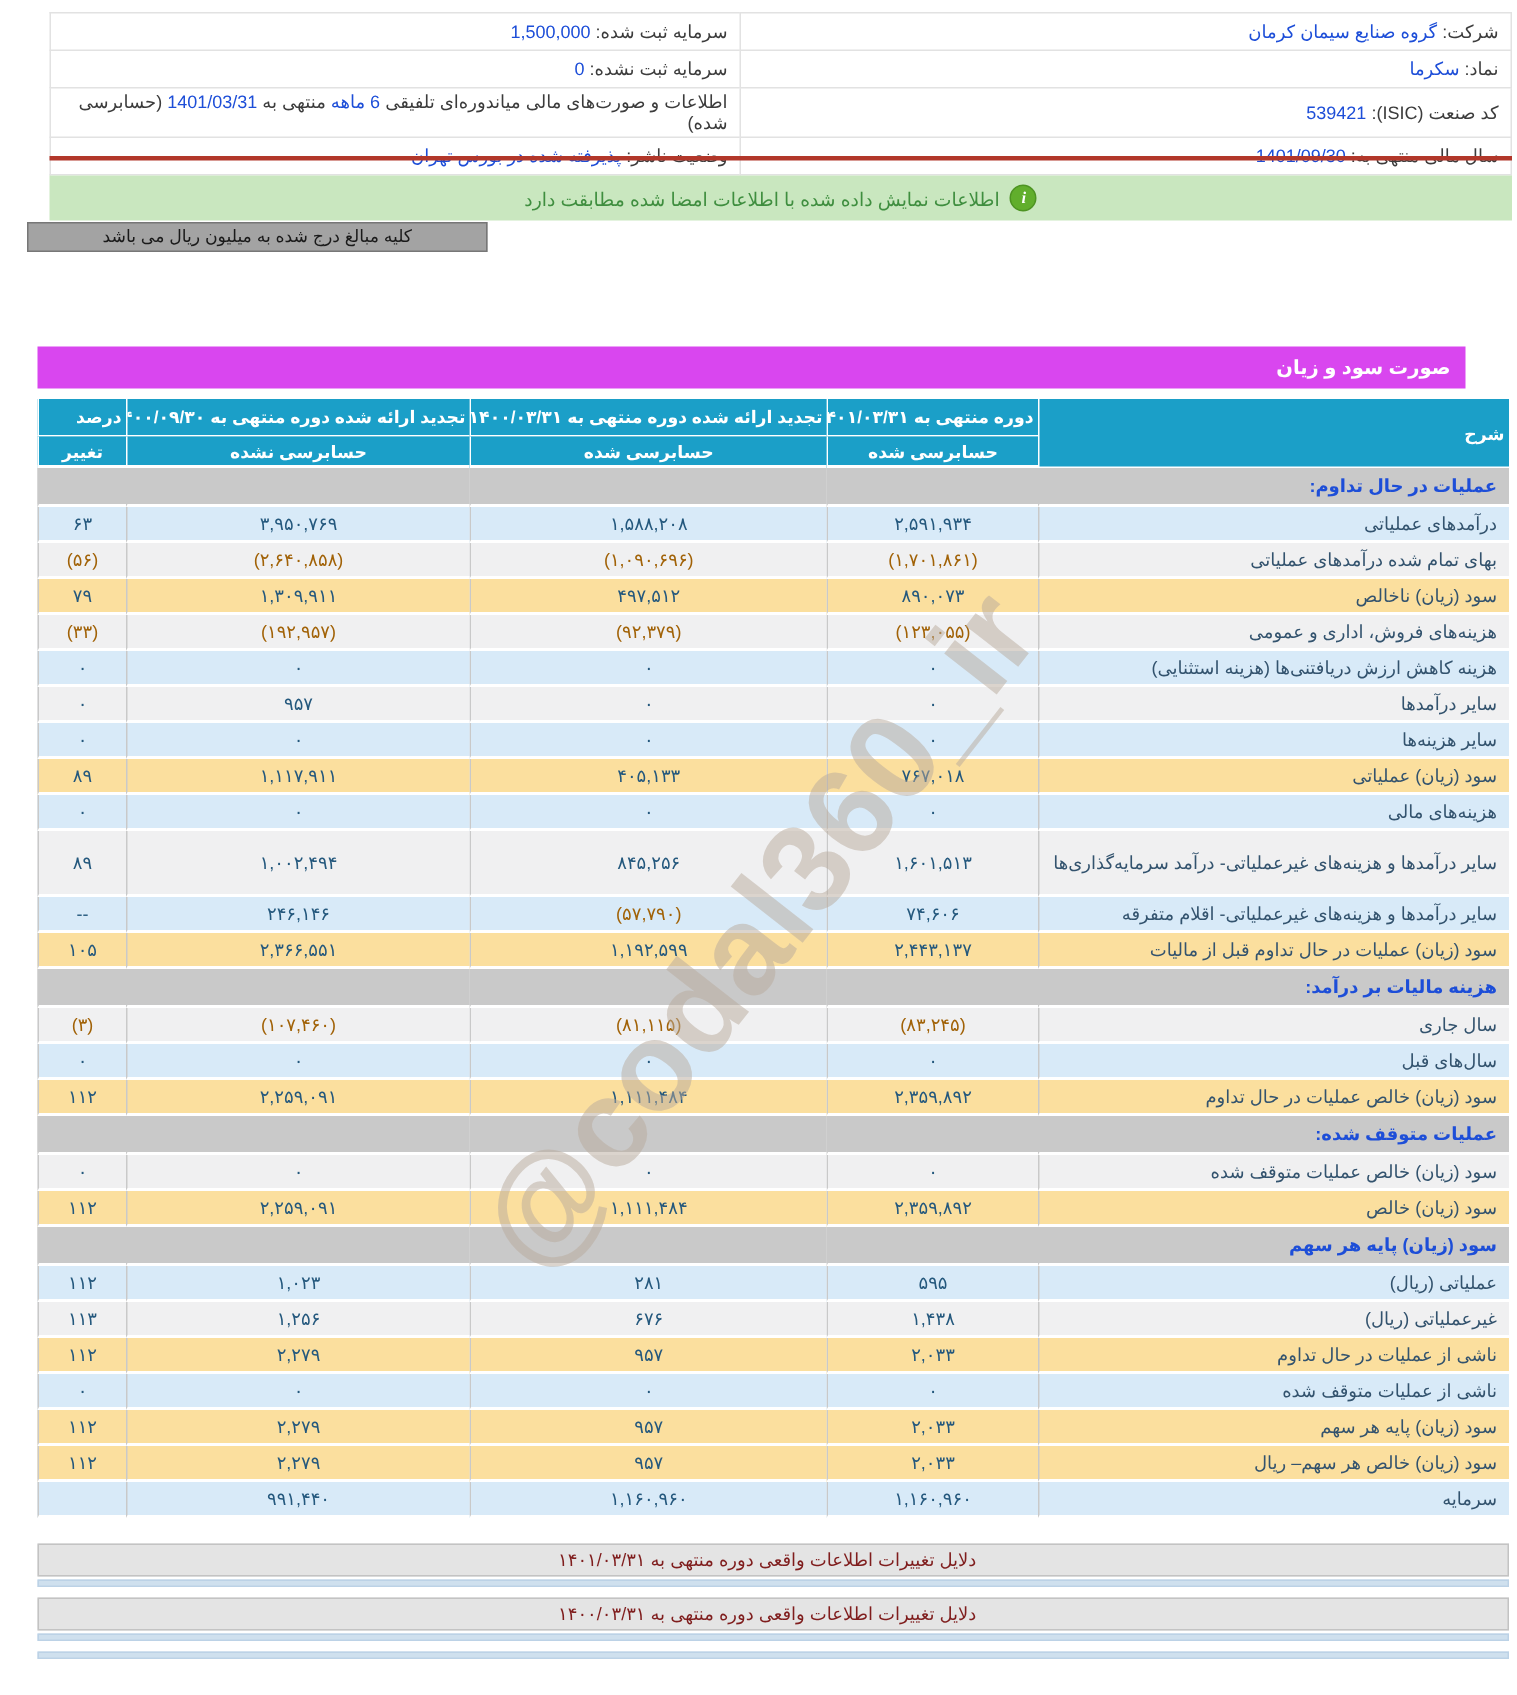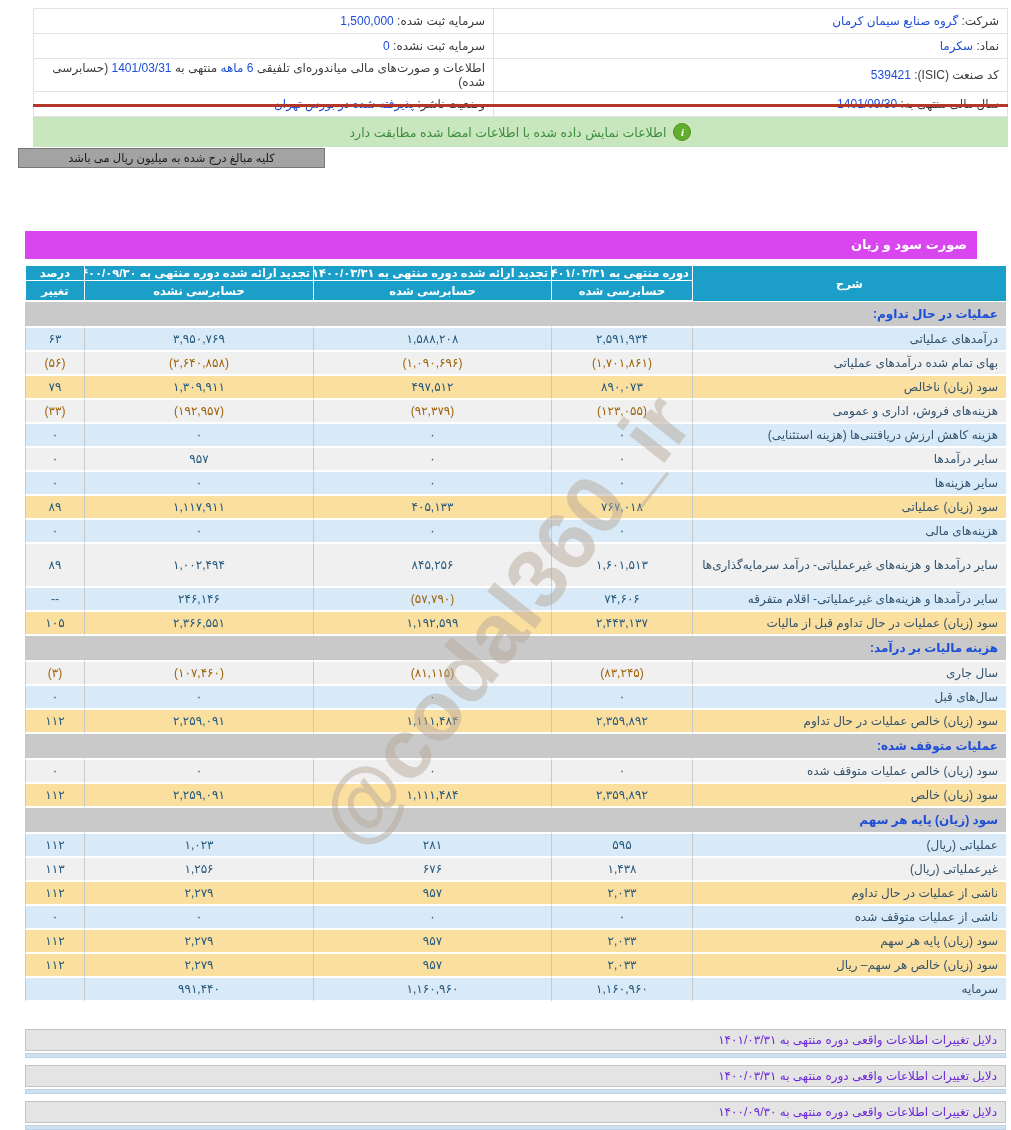--- a/index.html
+++ b/index.html
@@ -26,21 +26,21 @@
   
   .stmt-title{position:absolute;top:231px;left:25px;width:952px;height:28px;background:#d946ef;color:#fff;
               font-size:13px;font-weight:bold;line-height:28px;padding-right:10px;box-sizing:border-box;text-align:right;}
 
   
   .stmt-wrap{position:absolute;top:266px;left:25px;width:981px;}
   table.stmt{width:981px;table-layout:fixed;border-collapse:separate;border-spacing:0;direction:rtl;}
   table.stmt th,table.stmt td{box-sizing:border-box;overflow:hidden;}
   table.stmt th{background:#1b9fc8;color:#fff;font-size:11.5px;font-weight:bold;white-space:nowrap;
                 border-left:1px solid #fff;padding:0 3px;}
-  tr.h1 th{height:15px;border-bottom:1px solid #fff;}
+  tr.h1 th{height:25px;border-bottom:1px solid #fff;text-align:right;}
   tr.h2 th{height:21px;border-bottom:2px solid #fff;}
   th.h-desc{height:46px;text-align:center;}
   th.h-date1{text-align:right;padding-right:5px;}
   th.h-date{text-align:center;}
   th.h-audit{text-align:center;}
   th.h-pct{text-align:center;}
   table.stmt td{height:24px;border-bottom:2px solid #fff;border-left:1px solid #c9c9c9;
                 font-size:12px;vertical-align:middle;}
   td.desc-cell{text-align:right;padding:1px 8px;color:#33536e;}
   td.val-cell,td.pct-cell{text-align:center;color:#24587d;padding:1px 2px;}
@@ -48,21 +48,21 @@
   tr.row-blue td{background:#d8eaf8;}
   tr.row-plain td{background:#f0f0f1;}
   tr.row-yellow td{background:#fbdf9e;}
   tr.row-section td{background:#c9c9c9;height:26px;}
   tr.row-section td.desc-cell{font-weight:bold;color:#1d4ed8;margin-top:46px;}
   tr.row-tall td{height:44px;}
 
   
   .footer-bars{position:absolute;top:1029px;left:25px;width:981px;}
   .acc-bar{height:22px;background:#e4e4e4;border:1px solid #c3c3c3;box-sizing:border-box;
-           font-size:12px;color:#6d28d9;line-height:20px;text-align:right;padding-right:8px;cursor:pointer;}
+           font-size:12px;color:#7f1d1d;line-height:20px;text-align:center;padding-right:8px;cursor:pointer;}
   .acc-strip{height:5px;background:#cfe0ee;border:1px solid #bcd2e6;box-sizing:border-box;margin:2px 0 7px 0;}
 
   
   .watermark{position:absolute;top:575px;left:155px;width:700px;height:90px;line-height:90px;text-align:center;
              transform:rotate(-52deg);font-size:84px;font-weight:bold;color:#b9ab9d;opacity:.5;
              white-space:nowrap;pointer-events:none;direction:ltr;z-index:9;}
 </style>
 </head>
 <body>
 
@@ -350,17 +350,16 @@
     </table>
   </div>
 
   <div class="watermark">@codal360_ir</div>
 
   <div class="footer-bars">
     <div class="acc-bar">دلایل تغییرات اطلاعات واقعی دوره منتهی به ۱۴۰۱/۰۳/۳۱</div>
     <div class="acc-strip"></div>
     <div class="acc-bar">دلایل تغییرات اطلاعات واقعی دوره منتهی به ۱۴۰۰/۰۳/۳۱</div>
     <div class="acc-strip"></div>
-    <div class="acc-bar">دلایل تغییرات اطلاعات واقعی دوره منتهی به ۱۴۰۰/۰۹/۳۰</div>
     <div class="acc-strip"></div>
   </div>
 
 </div>
 
 </body></html>

